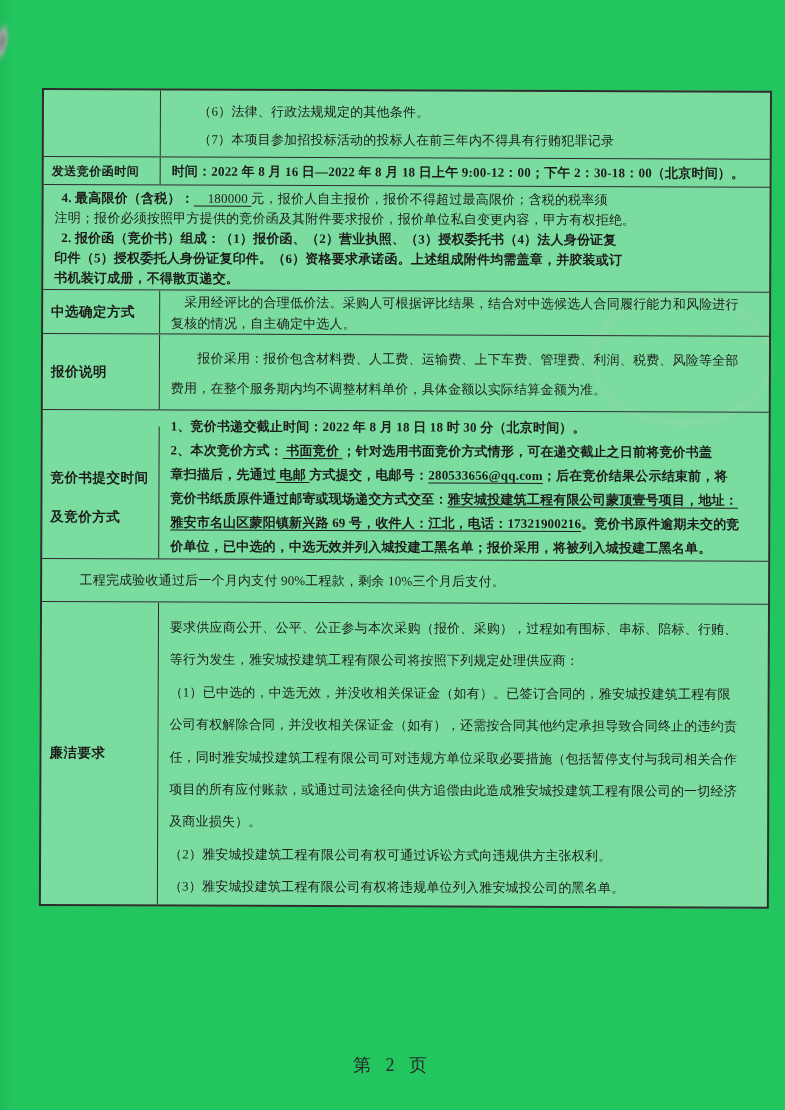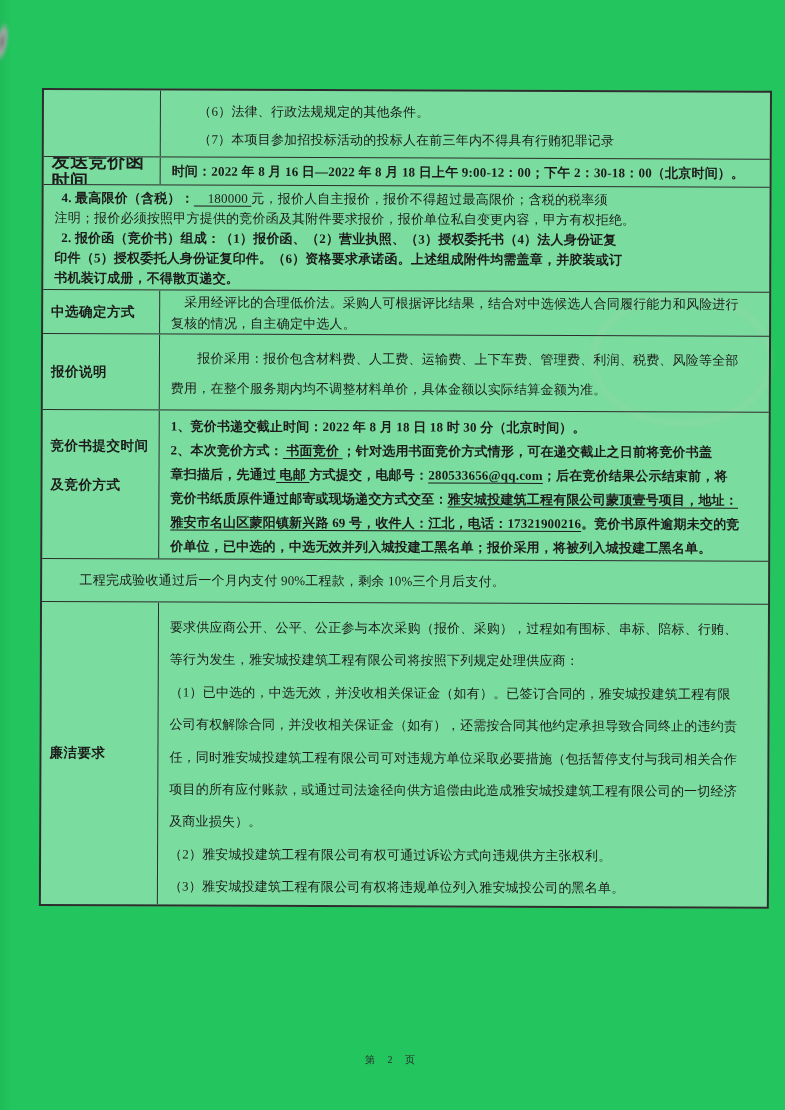--- a/index.html
+++ b/index.html
@@ -43,40 +43,40 @@
     overflow:hidden; letter-spacing:0.2px;
   }
   .b { font-weight:bold; }
   .u { text-decoration:underline; text-underline-offset:3px; }
 
   
   .trow-other-conditions        { height:67px; }
   .trow-other-conditions .cell-content { padding-top:7px; line-height:28px; }
   .trow-send-time               { height:28px; }
   .trow-send-time .cell-content { padding-top:3px; line-height:22px; }
-  .trow-send-time .cell-label   { font-size:18px; }
+  .trow-send-time .cell-label   { font-size:12px; }
   .trow-quote-requirements      { height:105px; }
   .trow-quote-requirements .cell-content { padding-top:3px; line-height:20px; }
   .trow-selection-method        { height:44px; }
   .trow-selection-method .cell-content { padding-top:2px; line-height:20.5px; }
   .trow-quote-note              { height:76px; }
   .trow-quote-note .cell-content { padding-top:9px; line-height:30px; }
   .trow-submit-method           { height:149px; }
   .trow-submit-method .cell-content { padding-top:4px; line-height:24px; }
   .trow-submit-method .cell-label {
-    align-items:flex-start; padding-top:16px; line-height:39px;
+    align-items:flex-start; padding-top:32px; line-height:39px;margin-top:16px;
   }
   .trow-payment                 { height:43px; }
   .trow-payment .cell-content   { padding-top:10px; line-height:22px; }
   .trow-integrity               { height:302px; }
   .trow-integrity .cell-content { padding-top:9px; line-height:32.4px; }
 
   .footer {
     position:absolute; left:0; right:0; top:1053px; text-align:center;
-    font-size:10px; letter-spacing:5px; color:#2a2a2a;
+    font-size:18px; letter-spacing:5px; color:#2a2a2a;
   }
 </style>
 </head>
 <body>
 
 <div class="page">
   <div class="smudge"></div>
   <div class="stamp-ghost"></div>
   <div class="doc-table" id="doc-table">
       <div class="trow trow-other-conditions">

